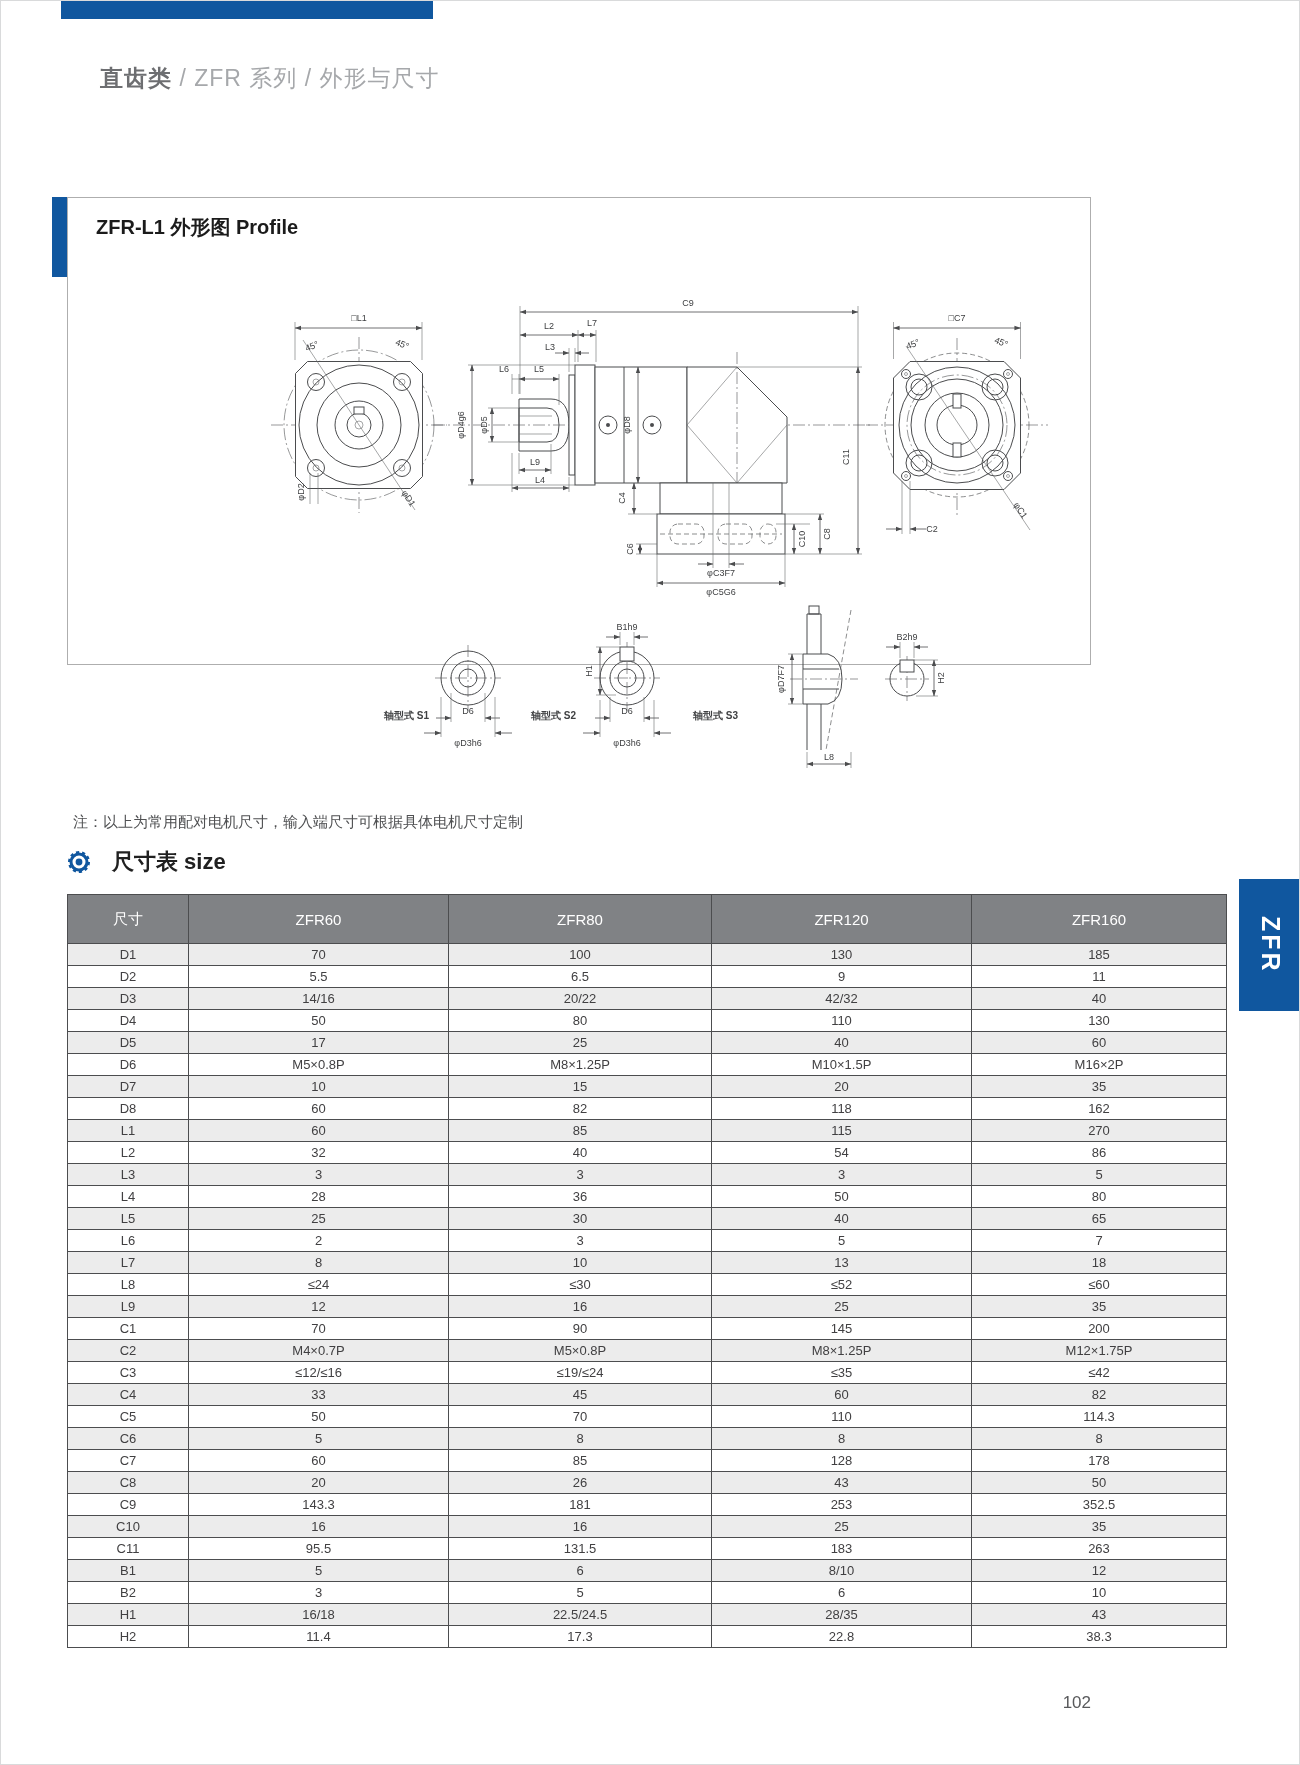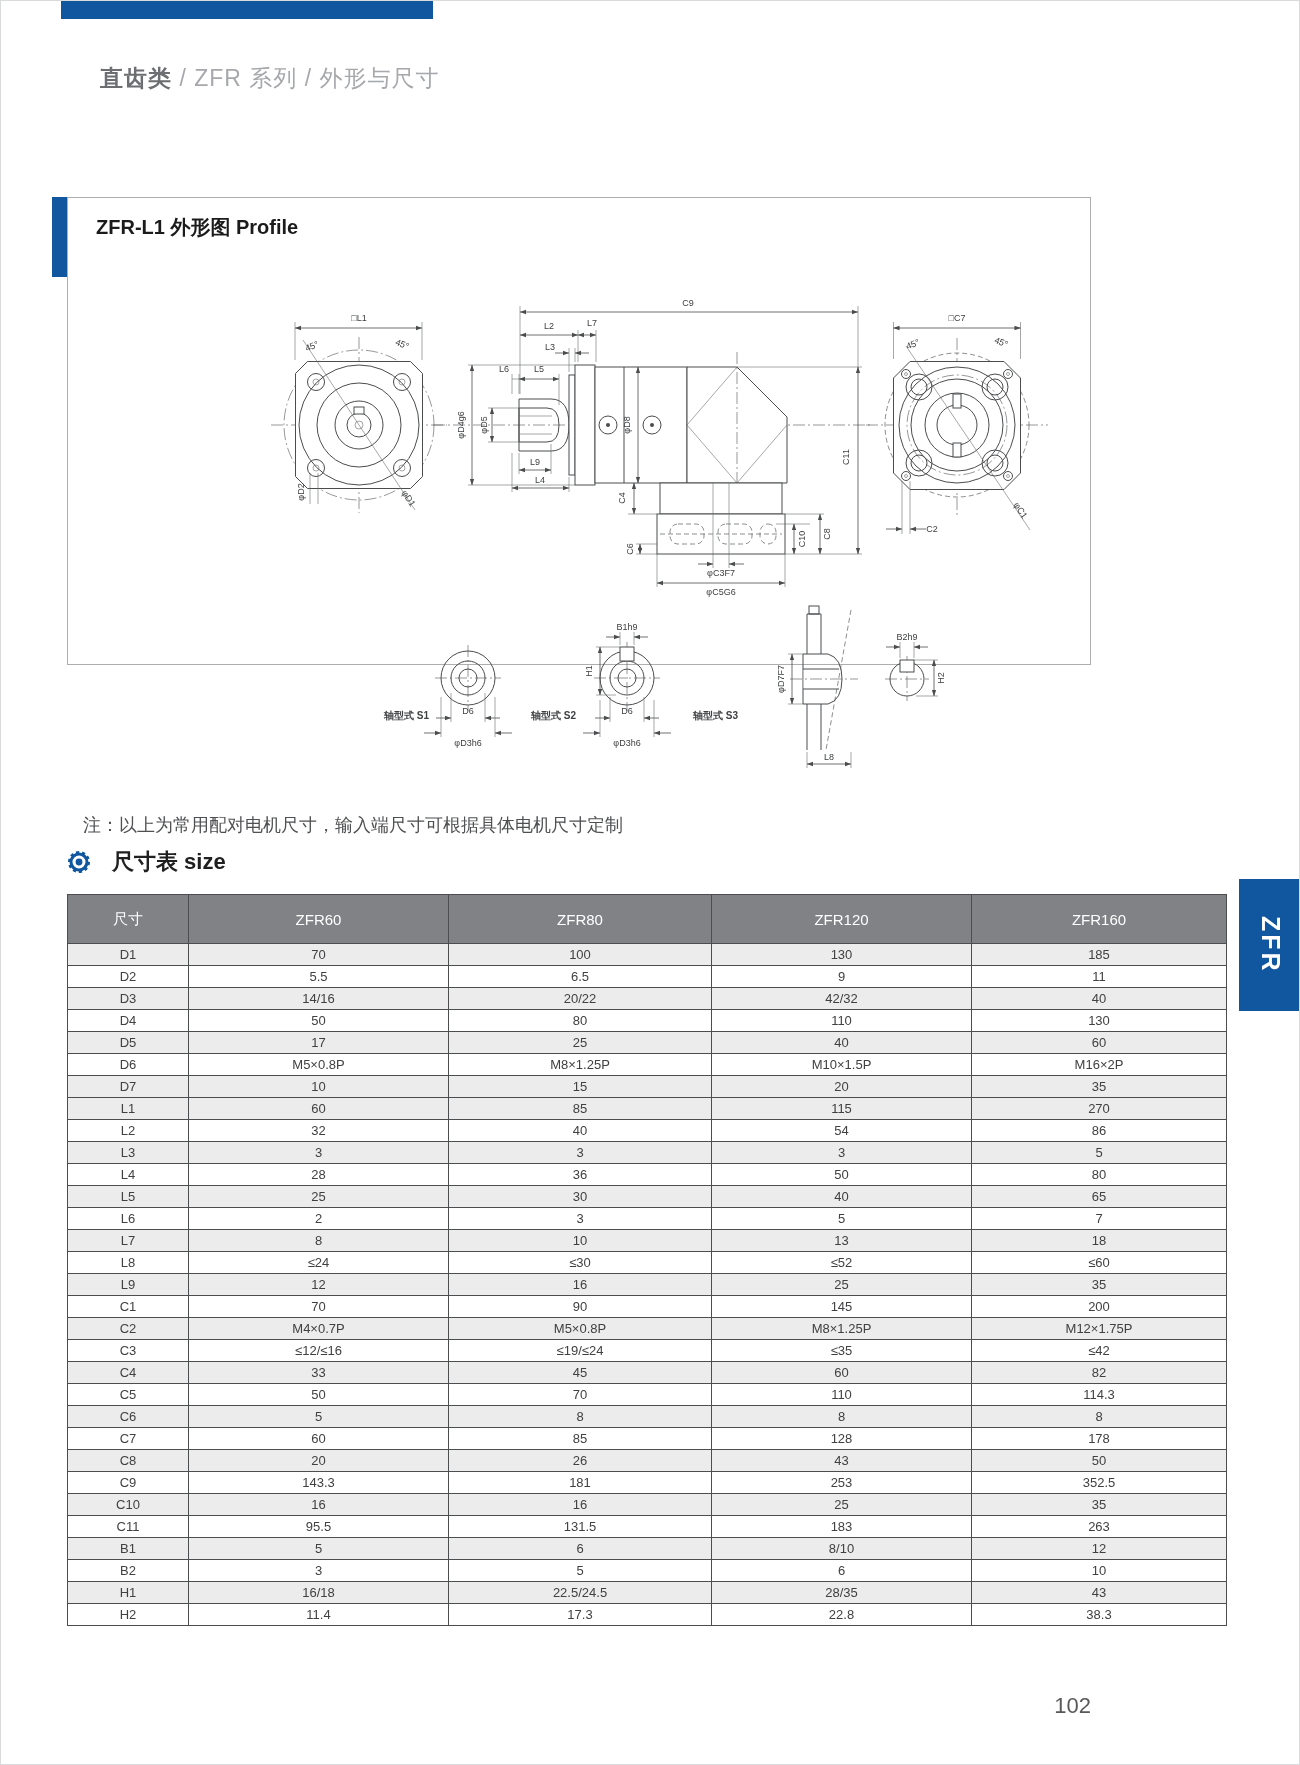--- a/index.html
+++ b/index.html
@@ -7,34 +7,34 @@
         box-sizing:border-box;font-family:"Liberation Sans",sans-serif;overflow:hidden;}
   .topbar{position:absolute;left:60px;top:0;width:372px;height:18px;background:#10579f;}
   .breadcrumb{position:absolute;left:66px;top:62px;font-size:23px;letter-spacing:1px;margin-left:33px;}
   .breadcrumb .b-bold{font-weight:bold;color:#6d6e71;}
   .breadcrumb .b-rest{color:#a6a8ab;}
   .accent-block{position:absolute;left:51px;top:196px;width:22px;height:80px;background:#10579f;}
   .profile-box{position:absolute;left:66px;top:196px;width:1024px;height:468px;
                border:1px solid #aeaeae;background:#fff;box-sizing:border-box;}
   .profile-title{position:absolute;left:28px;top:16px;font-size:20px;font-weight:bold;color:#1b1b1b;}
   .drawing{position:absolute;left:0;top:44px;}
-  .note{position:absolute;left:82px;top:812px;font-size:18px;color:#4f5052;}
+  .note{position:absolute;left:72px;top:812px;font-size:15px;color:#4f5052;}
   .size-heading{position:absolute;left:66px;top:846px;display:flex;align-items:center;gap:21px;}
   .size-heading .txt{font-size:22px;font-weight:bold;color:#202020;}
   .size-table{position:absolute;left:66px;top:893px;width:1159px;border-collapse:collapse;table-layout:fixed;}
   .size-table th{background:#808285;color:#fff;font-size:15px;font-weight:normal;height:46px;
                  border:1px solid #4c4d4f;}
   .size-table td{height:21px;font-size:13px;color:#414042;text-align:center;border:1px solid #4c4d4f;
                  padding:0;background:#fff;}
   .size-table tr.alt td{background:#ececec;}
   .side-tab{position:absolute;left:1238px;top:878px;width:62px;height:132px;background:#10579f;
             color:#fff;display:flex;align-items:center;justify-content:center;
             writing-mode:vertical-rl;font-size:25px;font-weight:bold;letter-spacing:3px;}
   .page-number{position:absolute;left:66px;top:1692px;width:1024px;text-align:right;
-               font-size:22px;color:#58595b;}
+               font-size:17px;color:#58595b;}
   
   .ln{stroke:#4b4c4e;stroke-width:1;fill:none;}
   .lnw{stroke:#4b4c4e;stroke-width:1;fill:#fff;}
   .thin{stroke:#6a6b6d;stroke-width:0.6;fill:none;}
   .cl{stroke:#6a6b6d;stroke-width:0.7;stroke-dasharray:12 3 2 3;fill:none;}
   .dash{stroke:#5a5b5d;stroke-width:0.7;stroke-dasharray:5 3;fill:none;}
   .dim{stroke:#4b4c4e;stroke-width:0.8;fill:none;marker-start:url(#ar);marker-end:url(#ar);}
   .dimE{stroke:#4b4c4e;stroke-width:0.8;fill:none;marker-end:url(#ar);}
   .lbl{font-family:"Liberation Sans",sans-serif;font-size:9px;fill:#3f4042;text-anchor:middle;}
   .lblb{font-family:"Liberation Sans",sans-serif;font-size:10px;font-weight:bold;fill:#3f4042;text-anchor:start;}
@@ -406,20 +406,27 @@
           <td>M10×1.5P</td>
           <td>M16×2P</td>
         </tr>
         <tr class="alt">
           <td>D7</td>
           <td>10</td>
           <td>15</td>
           <td>20</td>
           <td>35</td>
         </tr>
+        <tr>
+          <td>D8</td>
+          <td>60</td>
+          <td>82</td>
+          <td>118</td>
+          <td>162</td>
+        </tr>
         <tr class="alt">
           <td>L1</td>
           <td>60</td>
           <td>85</td>
           <td>115</td>
           <td>270</td>
         </tr>
         <tr>
           <td>L2</td>
           <td>32</td>

